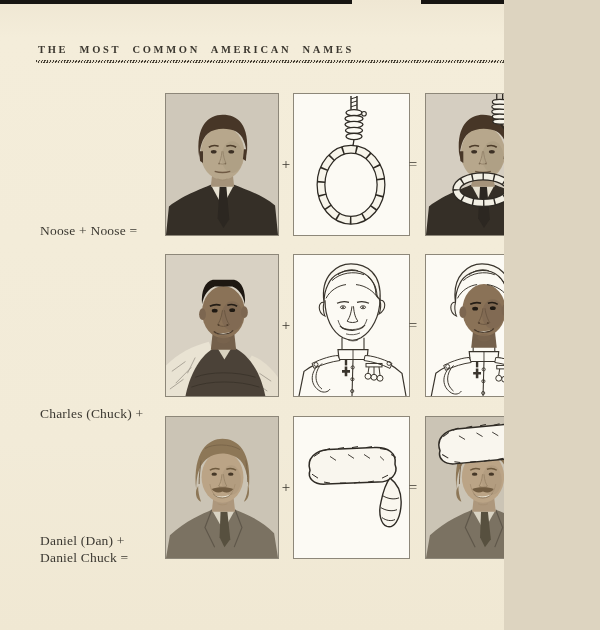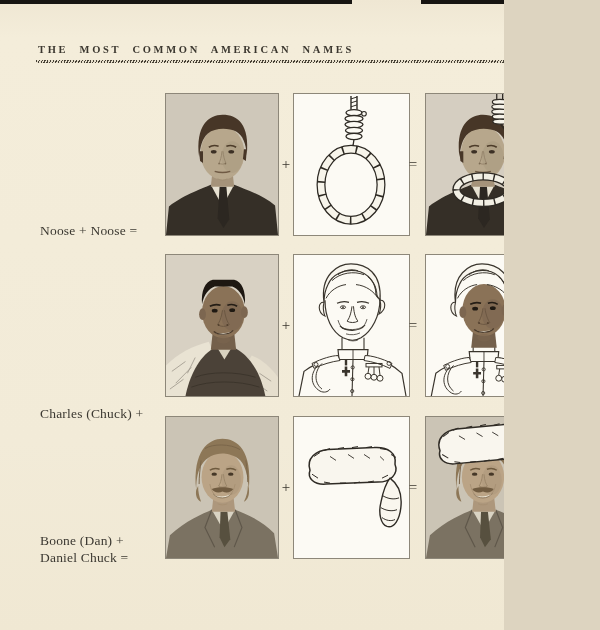--- a/index.html
+++ b/index.html
@@ -272,17 +272,17 @@
       </svg>
   </div>
   <div class="op" style="left:406px;top:479px;">=</div>
   <div class="cell photo-bg3" style="left:425px;top:416px;width:115px;height:143px;">
     <svg viewBox="0 0 115 143" preserveAspectRatio="none">
       <use href="#sym-dan-core"></use>
       <use href="#sym-cap" transform="translate(-2,-12) rotate(-3 57 40)"></use>
     </svg>
   </div>
   <div class="label" style="top:532px;">
-    <div>Boone (Dan) +</div>
+    <div>Daniel (Dan) +</div>
     <div>Daniel Chuck =</div>
   </div>
 
 </div>
 
 </body></html>

